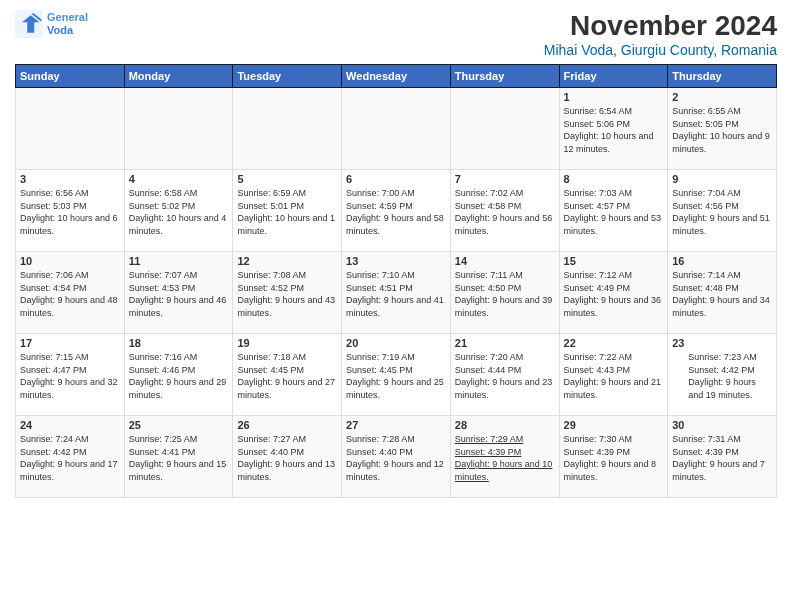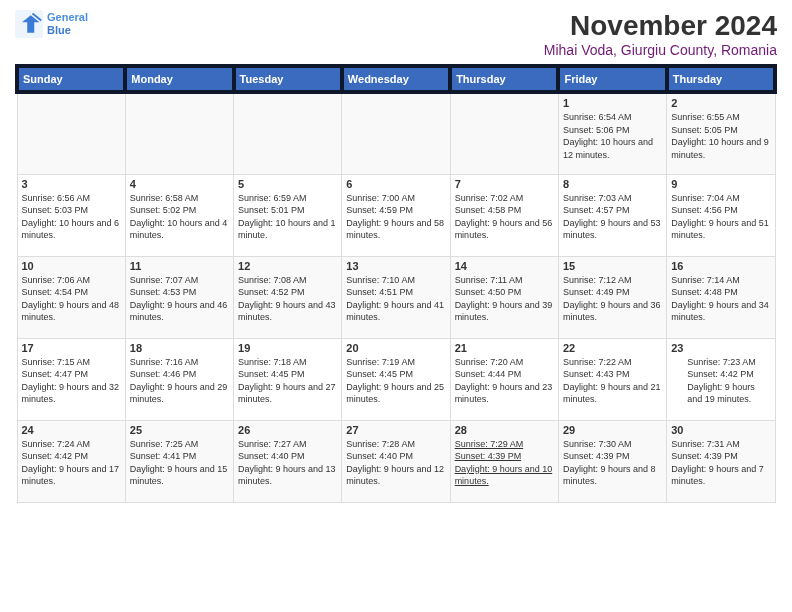--- a/index.html
+++ b/index.html
@@ -42,35 +42,35 @@
     .title-block {
       text-align: right;
     }
     .main-title {
       font-size: 28px;
       font-weight: bold;
       color: #333;
     }
     .subtitle {
       font-size: 14px;
-      color: #701a75;
+      color: #0369a1;
     }
     table {
       width: 100%;
       border-collapse: collapse;
       table-layout: fixed;
     }
     thead tr th {
       background-color: #3a6bbf;
       color: #fff;
       font-size: 11px;
       font-weight: bold;
       padding: 5px 4px;
       text-align: left;
-      border: 4px solid #0f172a;
+      border: 1px solid #0f172a;
     }
     tbody tr td {
       vertical-align: top;
       padding: 3px 4px;
       font-size: 9px;
       color: #333;
       border: 1px solid #ddd;
       height: 82px;
     }
     tbody tr:nth-child(odd) td {
@@ -95,21 +95,21 @@
 <div class="page">
   <div class="header">
     <div class="logo">
       <svg class="logo-icon" viewBox="0 0 32 32">
         <rect x="0" y="0" width="32" height="32" rx="3" fill="#eef4fb"></rect>
         <polygon points="18,6 28,14 22,14 22,26 14,26 14,14 8,14" fill="#3a7bd5"></polygon>
         <polygon points="20,4 30,12" stroke="#3a7bd5" stroke-width="2"></polygon>
       </svg>
       <div class="logo-text">
         <div><span>General</span></div>
-        <div><span style="color:#3a7bd5;">Blue</span></div>
+        <div><span style="color:#3a7bd5;">Voda</span></div>
       </div>
     </div>
     <div class="title-block">
       <div class="main-title">November 2024</div>
       <div class="subtitle">Mihai Voda, Giurgiu County, Romania</div>
     </div>
   </div>
 
   <table>
     <thead>

